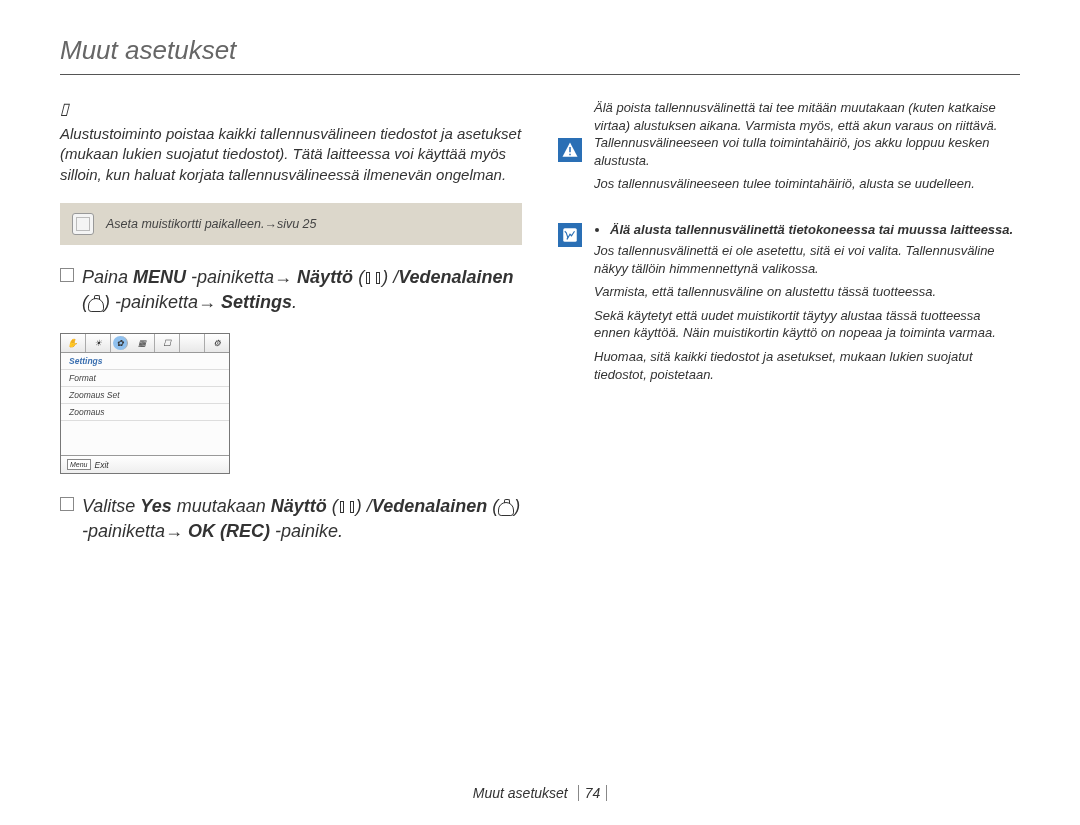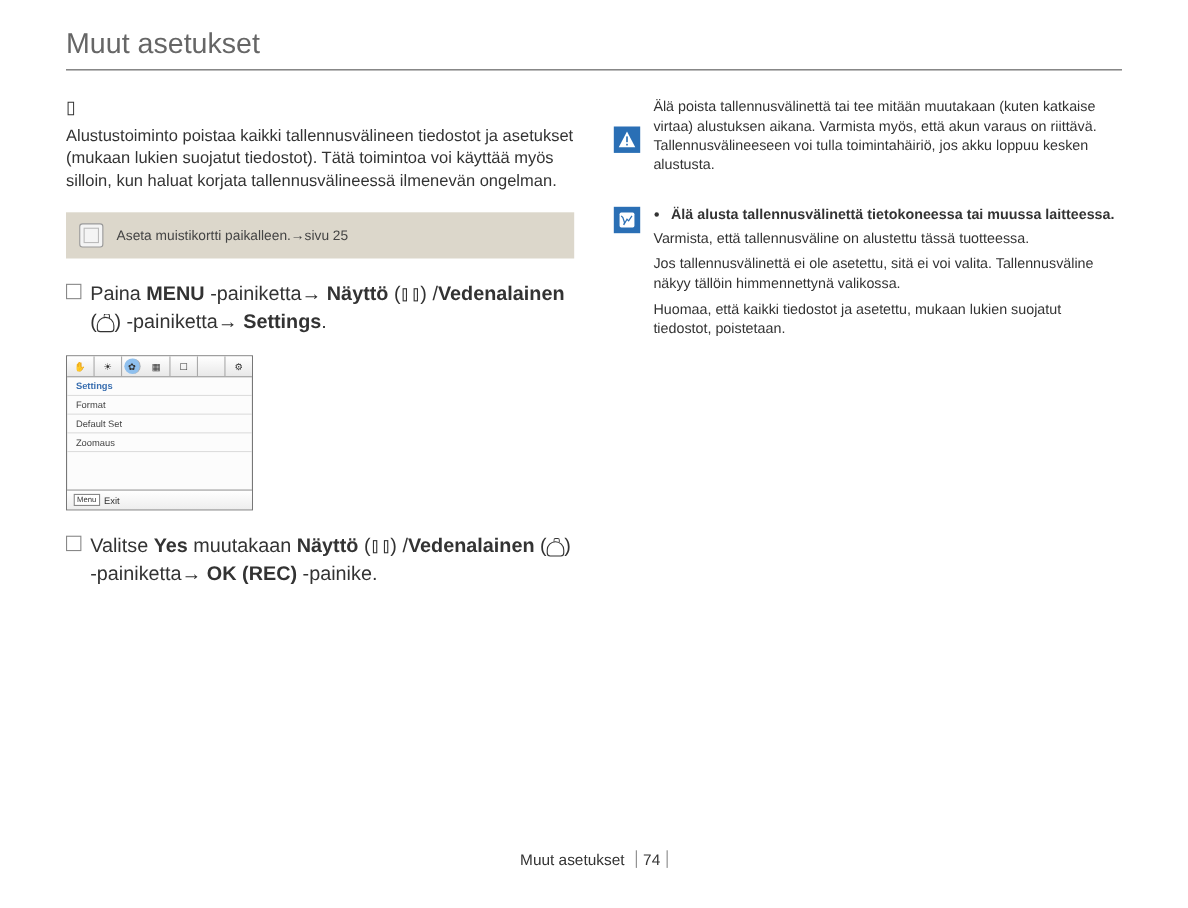--- a/index.html
+++ b/index.html
@@ -6,24 +6,25 @@
     margin: 0;
     padding: 0;
     font-family: Arial, Helvetica, sans-serif;
     background: #fff;
     color: #333;
     width: 1080px;
     height: 825px;
     box-sizing: border-box;
   }
   .page {
-    padding: 24px 60px 20px 60px;
+    padding: 35px 60px 20px 60px;
     box-sizing: border-box;
     height: 100%;
     position: relative;
+    font-style: italic;
   }
   .page-title {
     font-size: 26px;
     color: #666;
     margin: 0 0 8px 0;
     font-weight: normal;
   }
   .title-rule {
     border: none;
     border-top: 1px solid #555;
@@ -235,21 +236,21 @@
   .info-body li {
     margin-bottom: 4px;
   }
   .info-body p {
     margin: 0 0 6px 0;
   }
   .footer {
     position: absolute;
     left: 0;
     right: 0;
-    bottom: 36px;
+    bottom: 24px;
     text-align: center;
     font-size: 14px;
     color: #333;
   }
   .footer .pnum {
     padding: 0 6px;
     border-left: 1px solid #888;
     border-right: 1px solid #888;
     margin-left: 6px;
   }
@@ -259,21 +260,21 @@
 
 <div class="page">
   <h1 class="page-title">Muut asetukset</h1>
   <hr class="title-rule">
 
   <div class="columns">
 
     <div class="col">
       <span class="subheading-placeholder">▯</span>
 
-      <p class="intro">Alustustoiminto poistaa kaikki tallennusvälineen tiedostot ja asetukset (mukaan lukien suojatut tiedostot). Tätä toimintoa voi käyttää myös silloin, kun haluat korjata tallennusvälineessä ilmenevän ongelman.</p>
+      <p class="intro">Alustustoiminto poistaa kaikki tallennusvälineen tiedostot ja asetukset (mukaan lukien suojatut tiedostot). Tätä laitteessa voi käyttää myös silloin, kun haluat korjata tallennusvälineessä ilmenevän ongelman.</p>
 
       <div class="note-box">
         <span class="note-icon"></span>
         <span>Aseta muistikortti paikalleen.→sivu 25</span>
       </div>
 
       <ol class="steps">
         <li>
           <span class="step-marker"></span>
           <span class="step-body">
@@ -292,21 +293,21 @@
           <span class="ss-tab">☀</span>
           <span class="ss-tab active">✿</span>
           <span class="ss-tab">▦</span>
           <span class="ss-tab">☐</span>
           <span class="ss-tab"></span>
           <span class="ss-tab">⚙</span>
         </div>
         <div class="ss-body">
           <div class="ss-row head">Settings</div>
           <div class="ss-row">Format</div>
-          <div class="ss-row">Default Set</div>
+          <div class="ss-row">Zoomaus Set</div>
           <div class="ss-row">Zoomaus</div>
           <div class="ss-blank"></div>
         </div>
         <div class="ss-footer">
           <span class="ss-menu-btn">Menu</span>
           <span>Exit</span>
         </div>
       </div>
 
       <ol class="steps">
@@ -326,37 +327,39 @@
       <div class="alert">
         <div class="alert-icon">
           <svg width="18" height="18" viewBox="0 0 24 24">
             <polygon points="12,2 22,21 2,21" fill="#fff"></polygon>
             <rect x="11" y="8" width="2" height="7" fill="#2a6fb5"></rect>
             <rect x="11" y="17" width="2" height="2" fill="#2a6fb5"></rect>
           </svg>
         </div>
         <div class="alert-body">
           <p>Älä poista tallennusvälinettä tai tee mitään muutakaan (kuten katkaise virtaa) alustuksen aikana. Varmista myös, että akun varaus on riittävä. Tallennusvälineeseen voi tulla toimintahäiriö, jos akku loppuu kesken alustusta.</p>
+          <p>Jos tallennusvälineeseen tulee toimintahäiriö, alusta se uudelleen.</p>
         </div>
       </div>
 
       <div class="info">
         <div class="info-icon">
           <svg width="18" height="18" viewBox="0 0 24 24">
             <rect x="3" y="3" width="18" height="18" rx="2" fill="#fff"></rect>
             <path d="M5 7l2 2 2 6-1 3 4-7 2 2 4-6" stroke="#2a6fb5" stroke-width="1.5" fill="none"></path>
           </svg>
         </div>
         <div class="info-body">
           <ul>
             <li><span class="b">Älä alusta tallennusvälinettä tietokoneessa tai muussa laitteessa.</span></li>
           </ul>
+          <p>Jos tallennusvälinettä ei ole asetettu, sitä ei voi valita. Tallennusväline näkyy tällöin himmennettynä valikossa.</p>
           <p>Varmista, että tallennusväline on alustettu tässä tuotteessa.</p>
-          <p>Jos tallennusvälinettä ei ole asetettu, sitä ei voi valita. Tallennusväline näkyy tällöin himmennettynä valikossa.</p>
-          <p>Huomaa, että kaikki tiedostot ja asetettu, mukaan lukien suojatut tiedostot, poistetaan.</p>
+          <p>Sekä käytetyt että uudet muistikortit täytyy alustaa tässä tuotteessa ennen käyttöä. Näin muistikortin käyttö on nopeaa ja toiminta varmaa.</p>
+          <p>Huomaa, sitä kaikki tiedostot ja asetukset, mukaan lukien suojatut tiedostot, poistetaan.</p>
         </div>
       </div>
     </div>
   </div>
 
   <div class="footer">
     <span>Muut asetukset</span>
     <span class="pnum">74</span>
   </div>
 </div>

